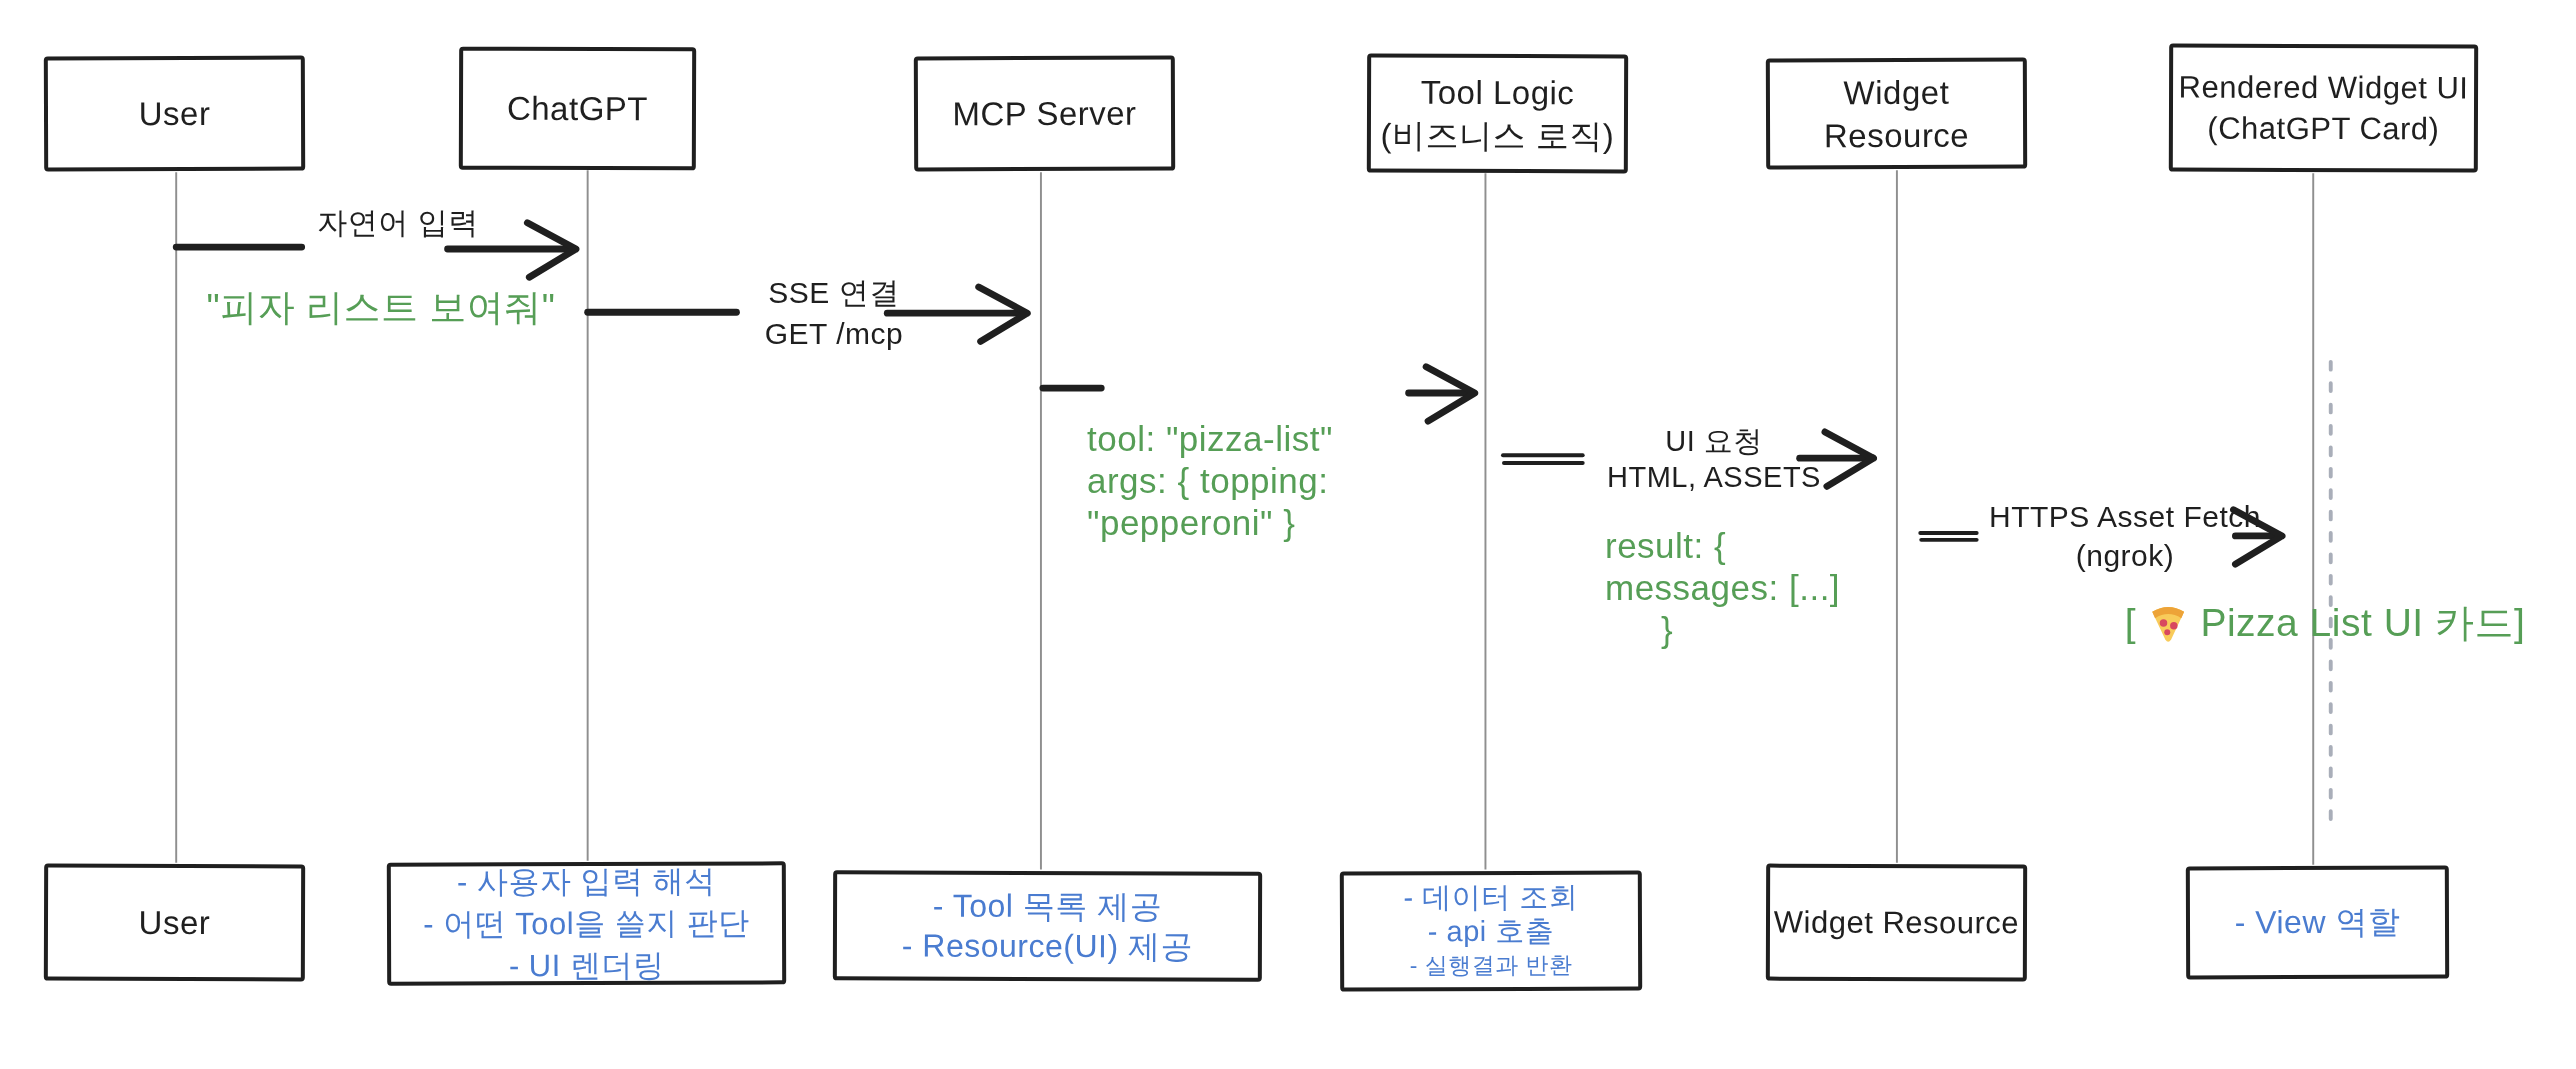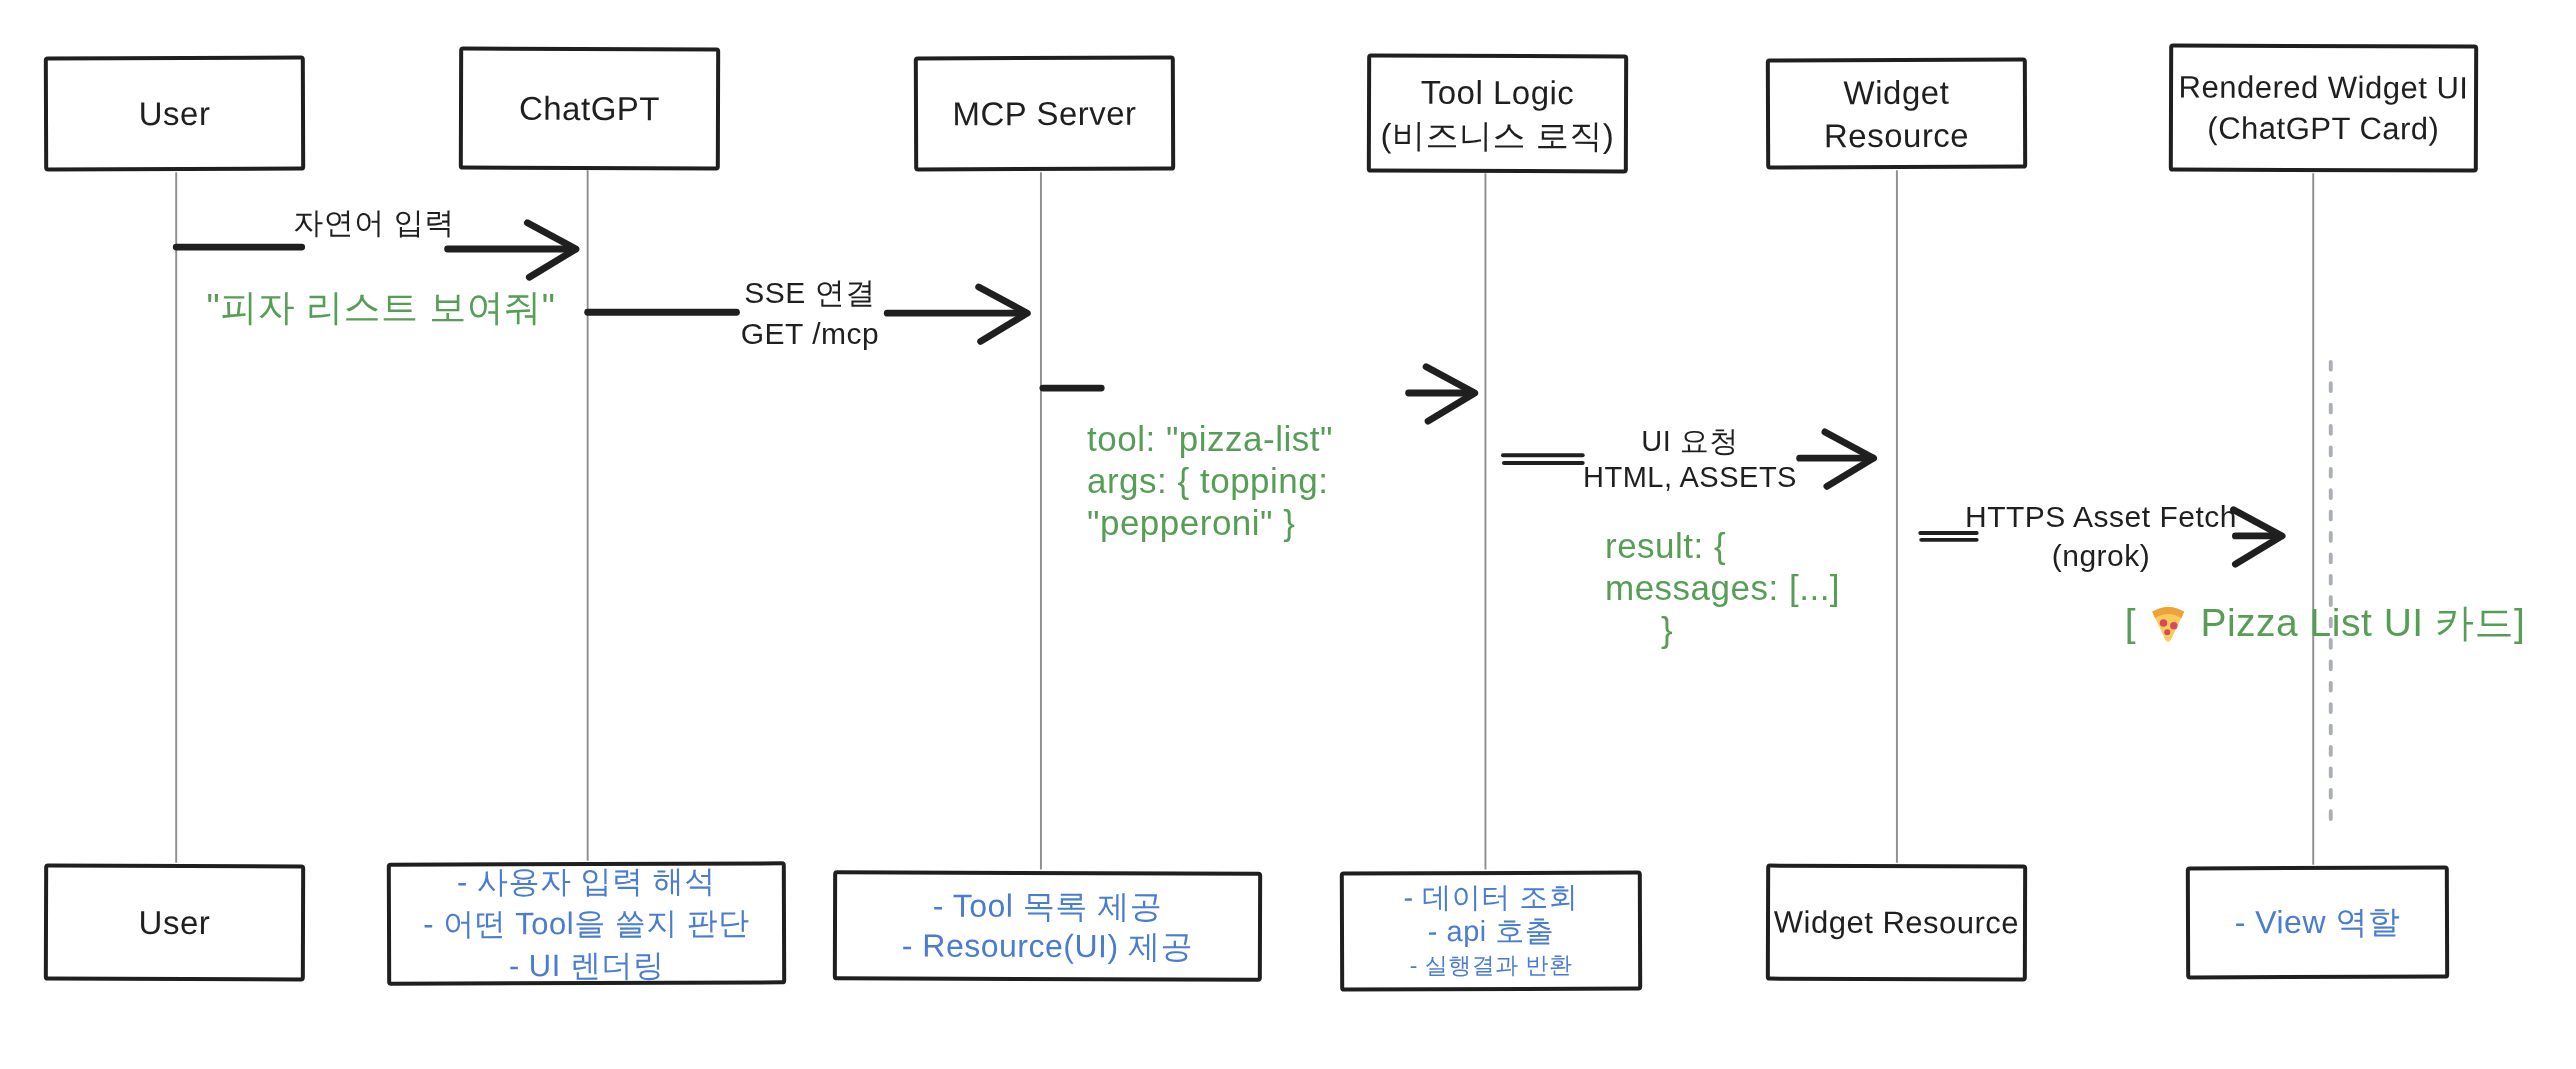--- a/index.html
+++ b/index.html
@@ -21,21 +21,21 @@
     display:flex;flex-direction:column;align-items:center;justify-content:center;
     text-align:center;
     box-sizing:border-box;
   }
   .box .bline{font-size:33px;line-height:43px;letter-spacing:0.5px;}
   .rot-a{transform:rotate(-.2deg);}
   .rot-b{transform:rotate(.18deg);}
   .msg-label{
     position:absolute;transform:translate(-50%,-50%);
     text-align:center;font-size:29px;line-height:35px;white-space:nowrap;
-    color:var(--ink,#1f1f1f);letter-spacing:0.5px;
+    color:var(--ink,#1f1f1f);letter-spacing:0.5px;margin-left:24px;
   }
   .note{
     position:absolute;color:var(--green,#569e56);
     font-size:35px;line-height:42px;white-space:nowrap;letter-spacing:0.5px;
   }
   .note.centered{transform:translate(-50%,-50%);text-align:center;}
   .blue{color:var(--blue,#4a7cd0);}
   .black{color:var(--ink,#1f1f1f);}
   .card-note{display:flex;align-items:center;gap:9.7px;font-size:39px;}
   .card-note svg{display:block;}
@@ -84,21 +84,21 @@
       <line x1="1974" y1="548" x2="2032" y2="548" stroke-width="4"></line>
       <line x1="1975" y1="555" x2="2032" y2="555" stroke-width="4"></line>
       <line x1="2298" y1="551" x2="2340" y2="551" stroke-width="7"></line>
       <path d="M2346 551 L2296 524 M2346 551 L2298 580" stroke-width="7"></path>
     </g>
   </svg>
 
   <div class="box rot-a" style="left:44px;top:56px;width:261px;height:115px">
     <div class="bline">User</div>
   </div>
-  <div class="box rot-b" style="left:459px;top:47px;width:261px;height:123px">
+  <div class="box rot-b" style="left:459px;top:47px;width:237px;height:123px">
     <div class="bline">ChatGPT</div>
   </div>
   <div class="box rot-a" style="left:914px;top:56px;width:261px;height:115px">
     <div class="bline">MCP Server</div>
   </div>
   <div class="box rot-b" style="left:1367px;top:54px;width:261px;height:119px">
     <div class="bline">Tool Logic</div>
     <div class="bline">(비즈니스 로직)</div>
   </div>
   <div class="box rot-a" style="left:1766px;top:58px;width:261px;height:111px">

